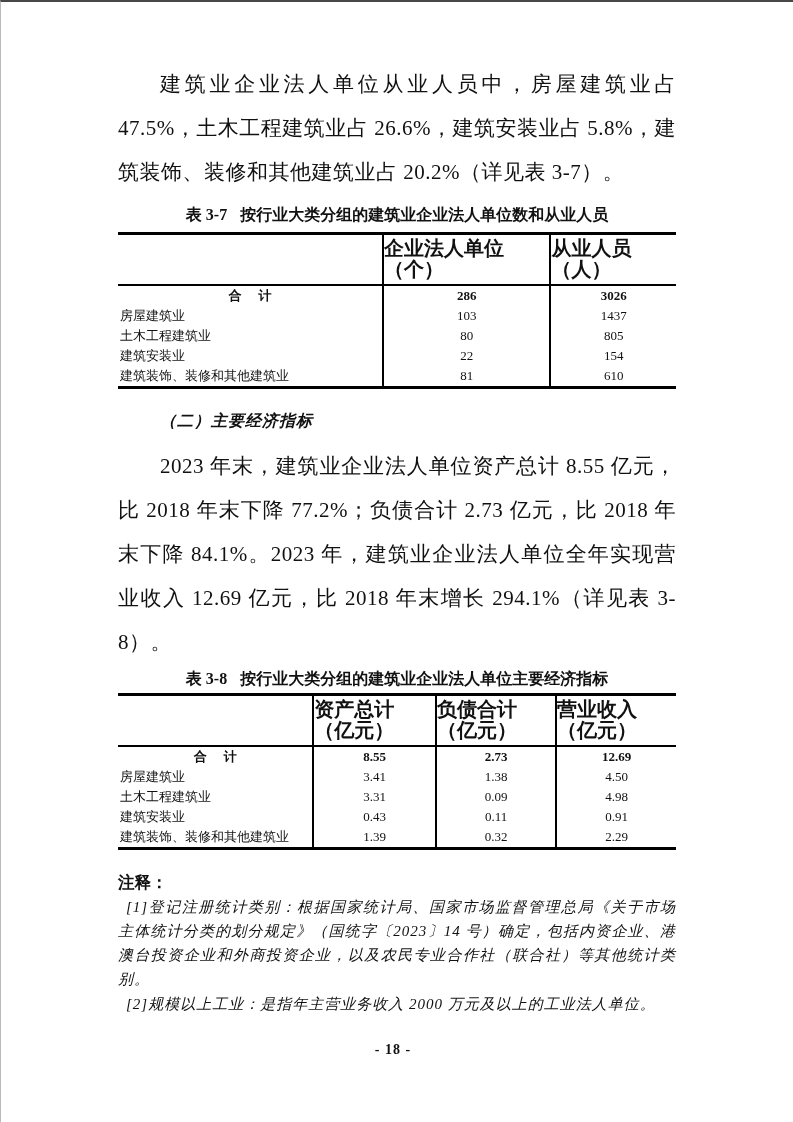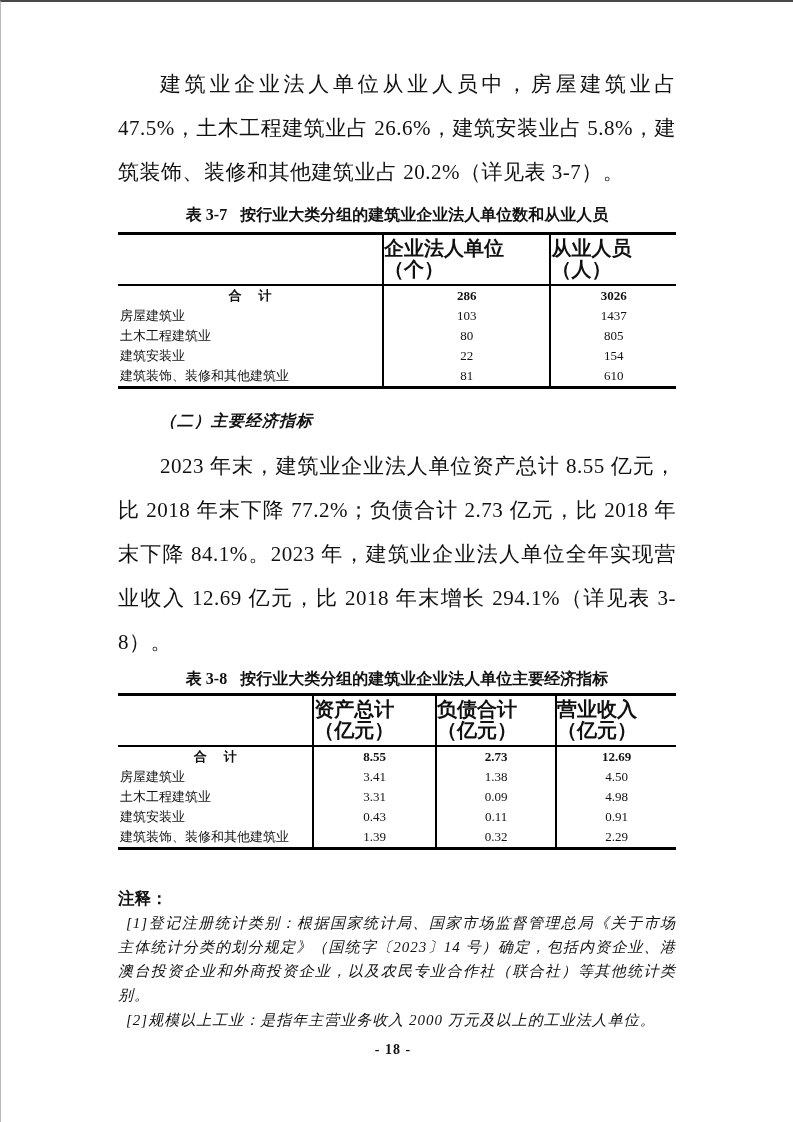--- a/index.html
+++ b/index.html
@@ -70,21 +70,21 @@
     height: 20px;
     vertical-align: middle;
     white-space: nowrap;
     overflow: hidden;
   }
   .vline { border-left: 2px solid #000; }
   td.label { text-align: left; padding-left: 2px; }
   td.val { text-align: center; }
   tr.total-row td { font-weight: bold; }
   tr.total-row td.label { text-align: center; letter-spacing: 2px; }
-  .notes { margin-top: 36px; }
+  .notes { margin-top: 20px; }
   .notes-heading {
     font-family: "Liberation Sans", "DejaVu Sans", sans-serif;
     font-weight: bold;
     font-size: 16.5px;
     line-height: 24px;
   }
   .note-item {
     font-style: italic;
     font-size: 15px;
     line-height: 24px;

